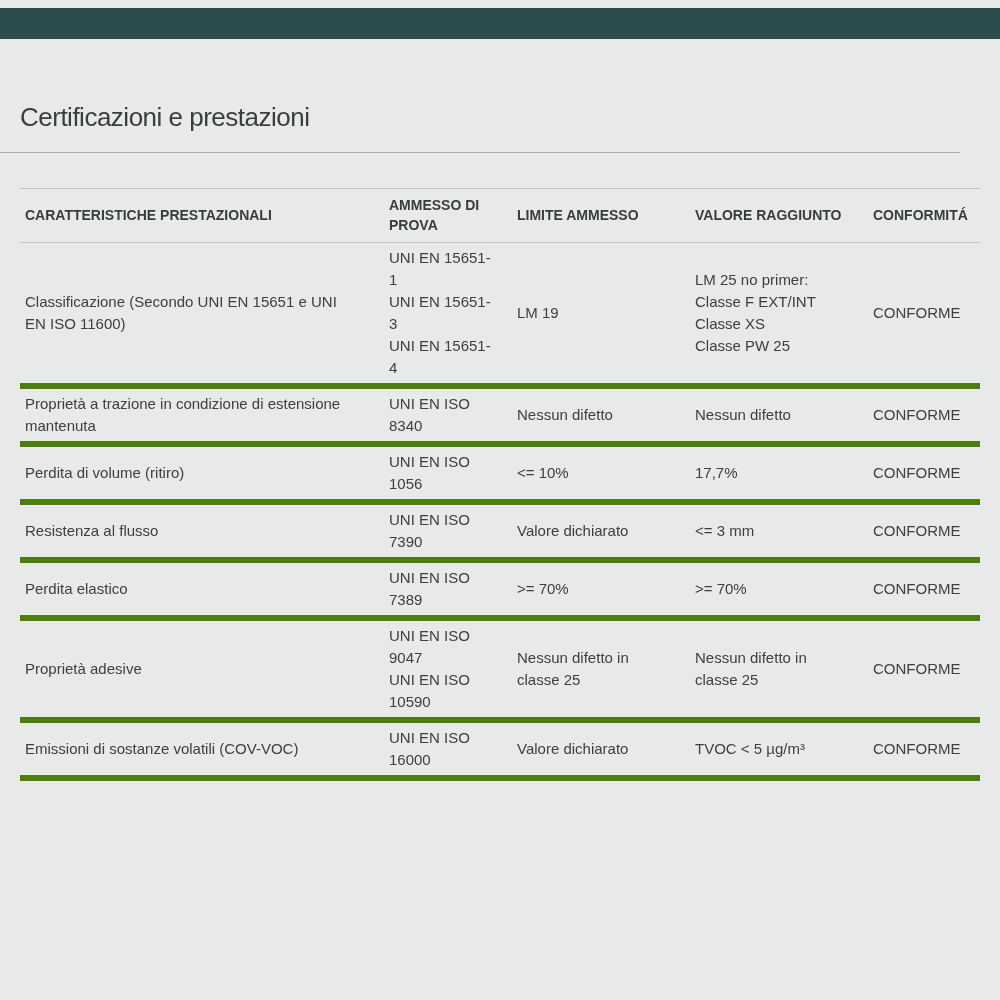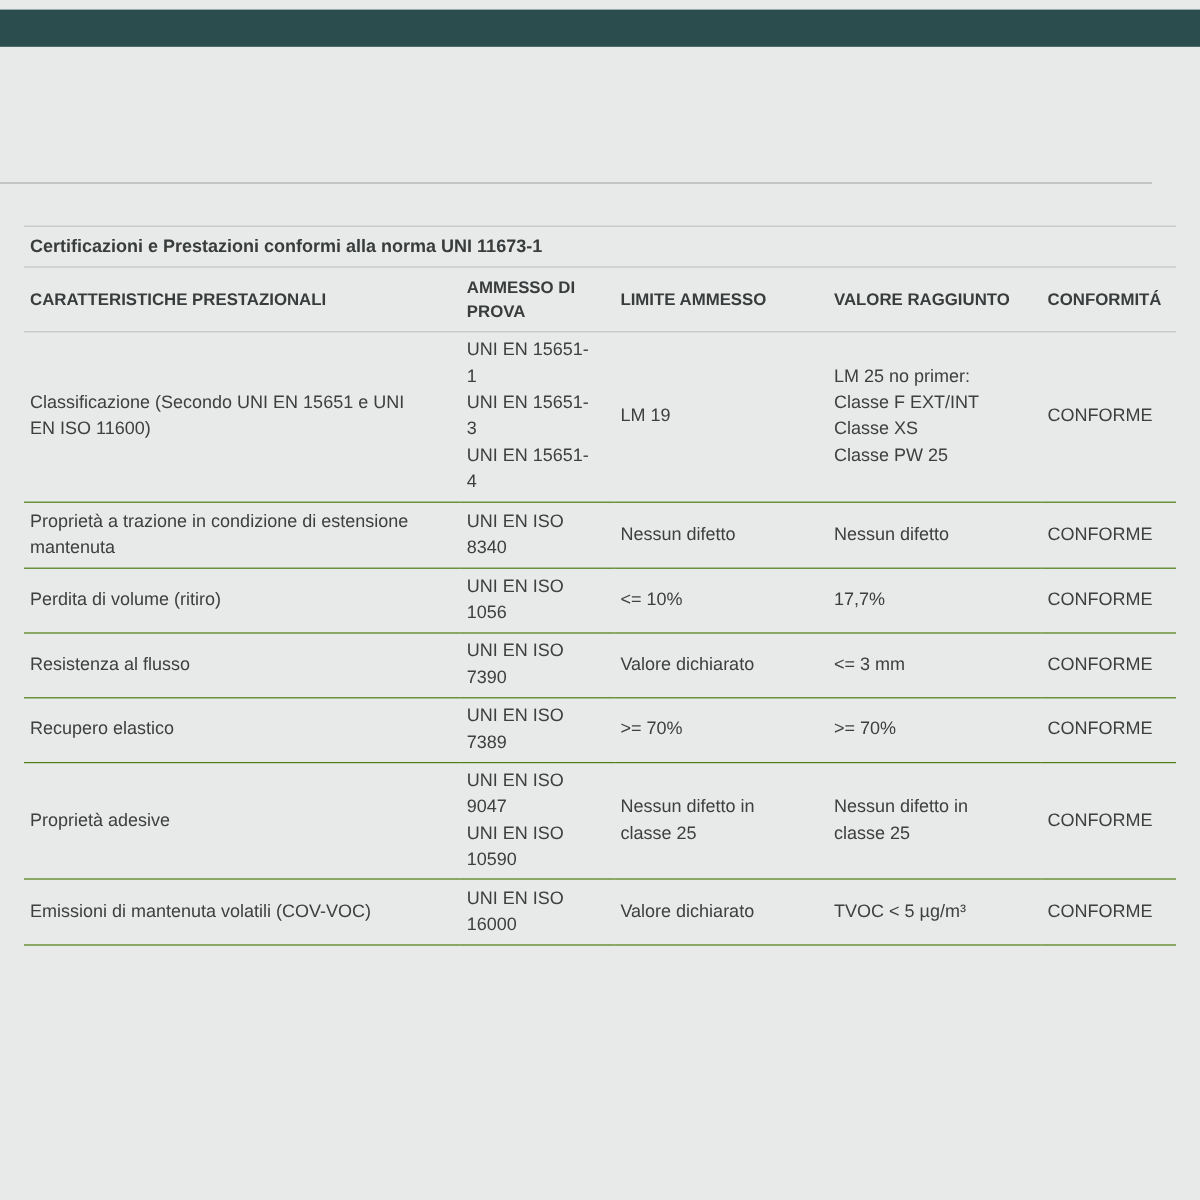--- a/index.html
+++ b/index.html
@@ -47,46 +47,46 @@
     font-size:14px;font-weight:bold;line-height:20px;
     color:#393c3c;white-space:pre-line;
     border-bottom:1px solid #c3c4c4;
   }
   .spec-table td{
     box-sizing:border-box;
     padding:4px 6px 4px 5px;
     vertical-align:middle;text-align:left;
     font-size:15px;font-weight:400;line-height:22px;
     color:#3e4040;white-space:pre-line;
-    border-bottom:1px solid #4d7c0f;overflow:hidden;
+    border-bottom:6px solid #4d7c0f;overflow:hidden;
   }
   td.tall{line-height:29px;}
   tr.r1 td{height:142px}
   tr.r2 td{height:68px}
   tr.r3 td{height:55px}
   tr.r4 td{height:54px}
   tr.r5 td{height:54px}
   tr.r6 td{height:54px}
   tr.r7 td{height:95px}
   tr.r8 td{height:55px}
   tr.r9 td{height:43px;border-bottom:none;}
 </style>
 </head>
 <body>
 
 <div class="screen">
 
   <div class="topbar"></div>
 
+  <h1 class="page-title">Certificazioni e prestazioni</h1>
 
   <div class="title-rule"></div>
 
   <section class="panel">
 
-    <div class="caption">Certificazioni e Prestazioni conformi alla norma UNI 11673-1</div>
 
     <table class="spec-table">
       <colgroup>
         <col class="c1">
           <col class="c2">
           <col class="c3">
           <col class="c4">
           <col class="c5">
       </colgroup>
       <thead>
@@ -135,41 +135,41 @@
         </tr>
         <tr class="r5">
           <td>Resistenza al flusso</td>
           <td>UNI EN ISO
 7390</td>
           <td>Valore dichiarato</td>
           <td>&lt;= 3 mm</td>
           <td>CONFORME</td>
         </tr>
         <tr class="r6">
-          <td>Recupero elastico</td>
+          <td>Perdita elastico</td>
           <td>UNI EN ISO
 7389</td>
           <td>&gt;= 70%</td>
           <td>&gt;= 70%</td>
           <td>CONFORME</td>
         </tr>
         <tr class="r7">
           <td>Proprietà adesive</td>
           <td>UNI EN ISO
 9047
 UNI EN ISO
 10590</td>
           <td>Nessun difetto in
 classe 25</td>
           <td>Nessun difetto in
 classe 25</td>
           <td>CONFORME</td>
         </tr>
         <tr class="r8">
-          <td>Emissioni di mantenuta volatili (COV-VOC)</td>
+          <td>Emissioni di sostanze volatili (COV-VOC)</td>
           <td>UNI EN ISO
 16000</td>
           <td>Valore dichiarato</td>
           <td>TVOC &lt; 5 µg/m³</td>
           <td>CONFORME</td>
         </tr>
       </tbody>
     </table>
   </section>
 </div>

